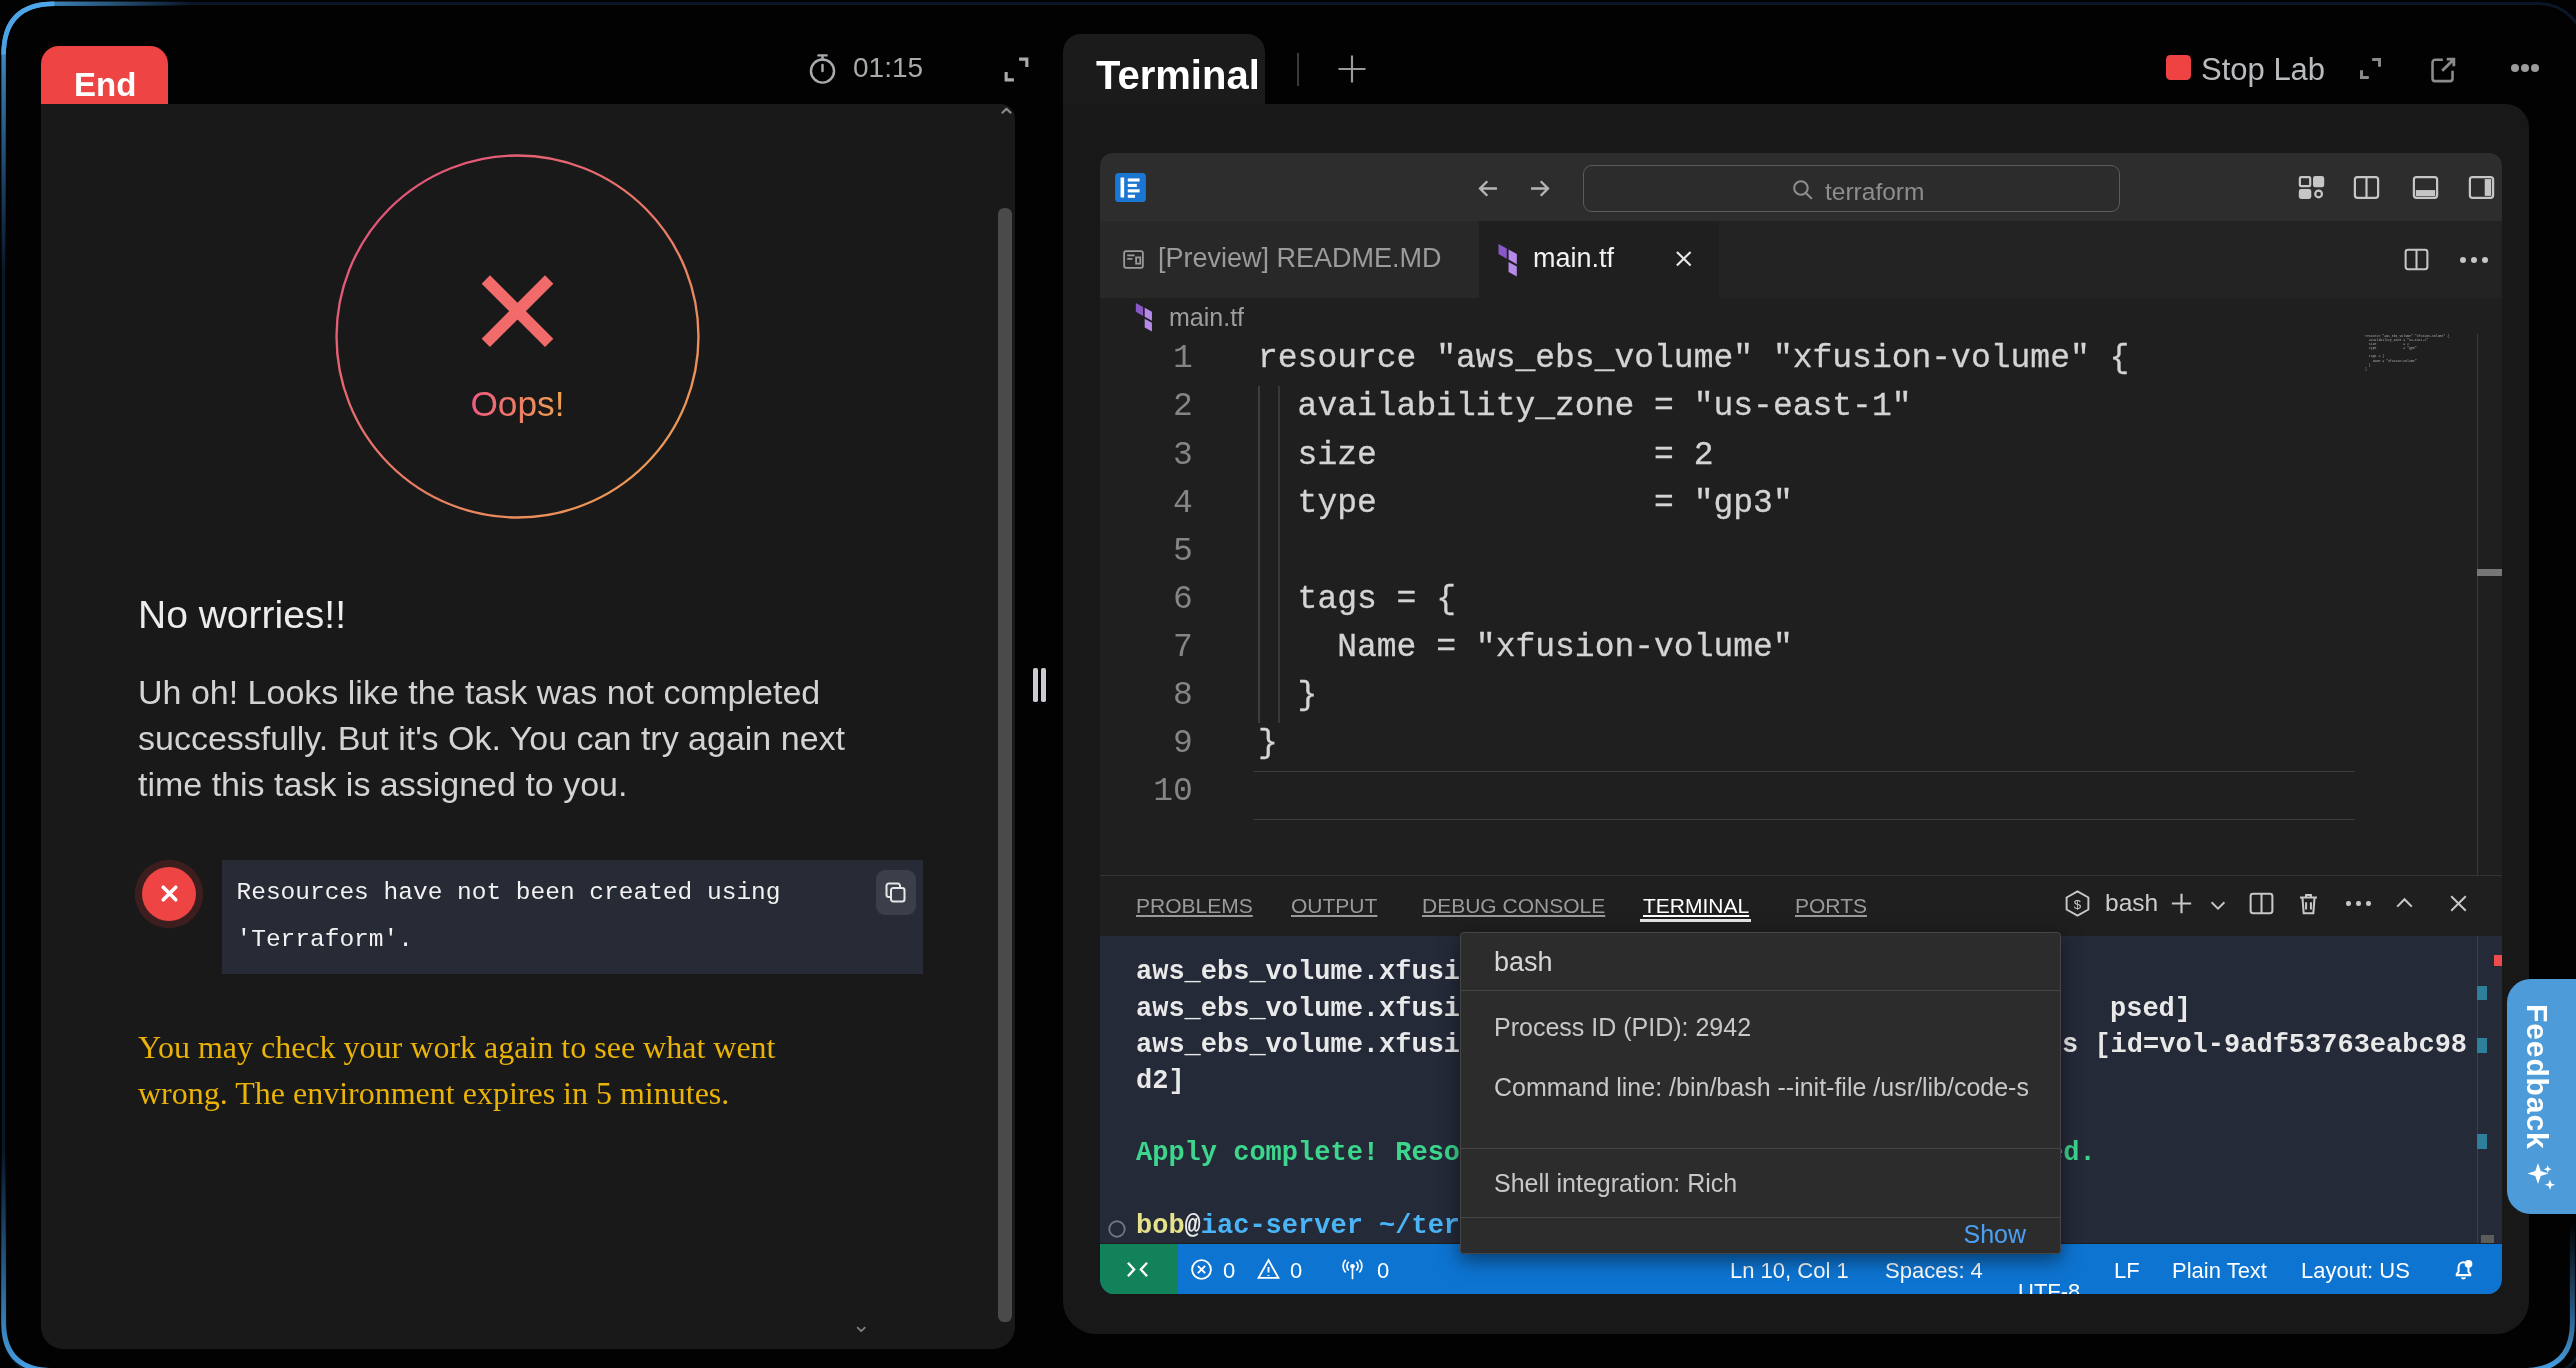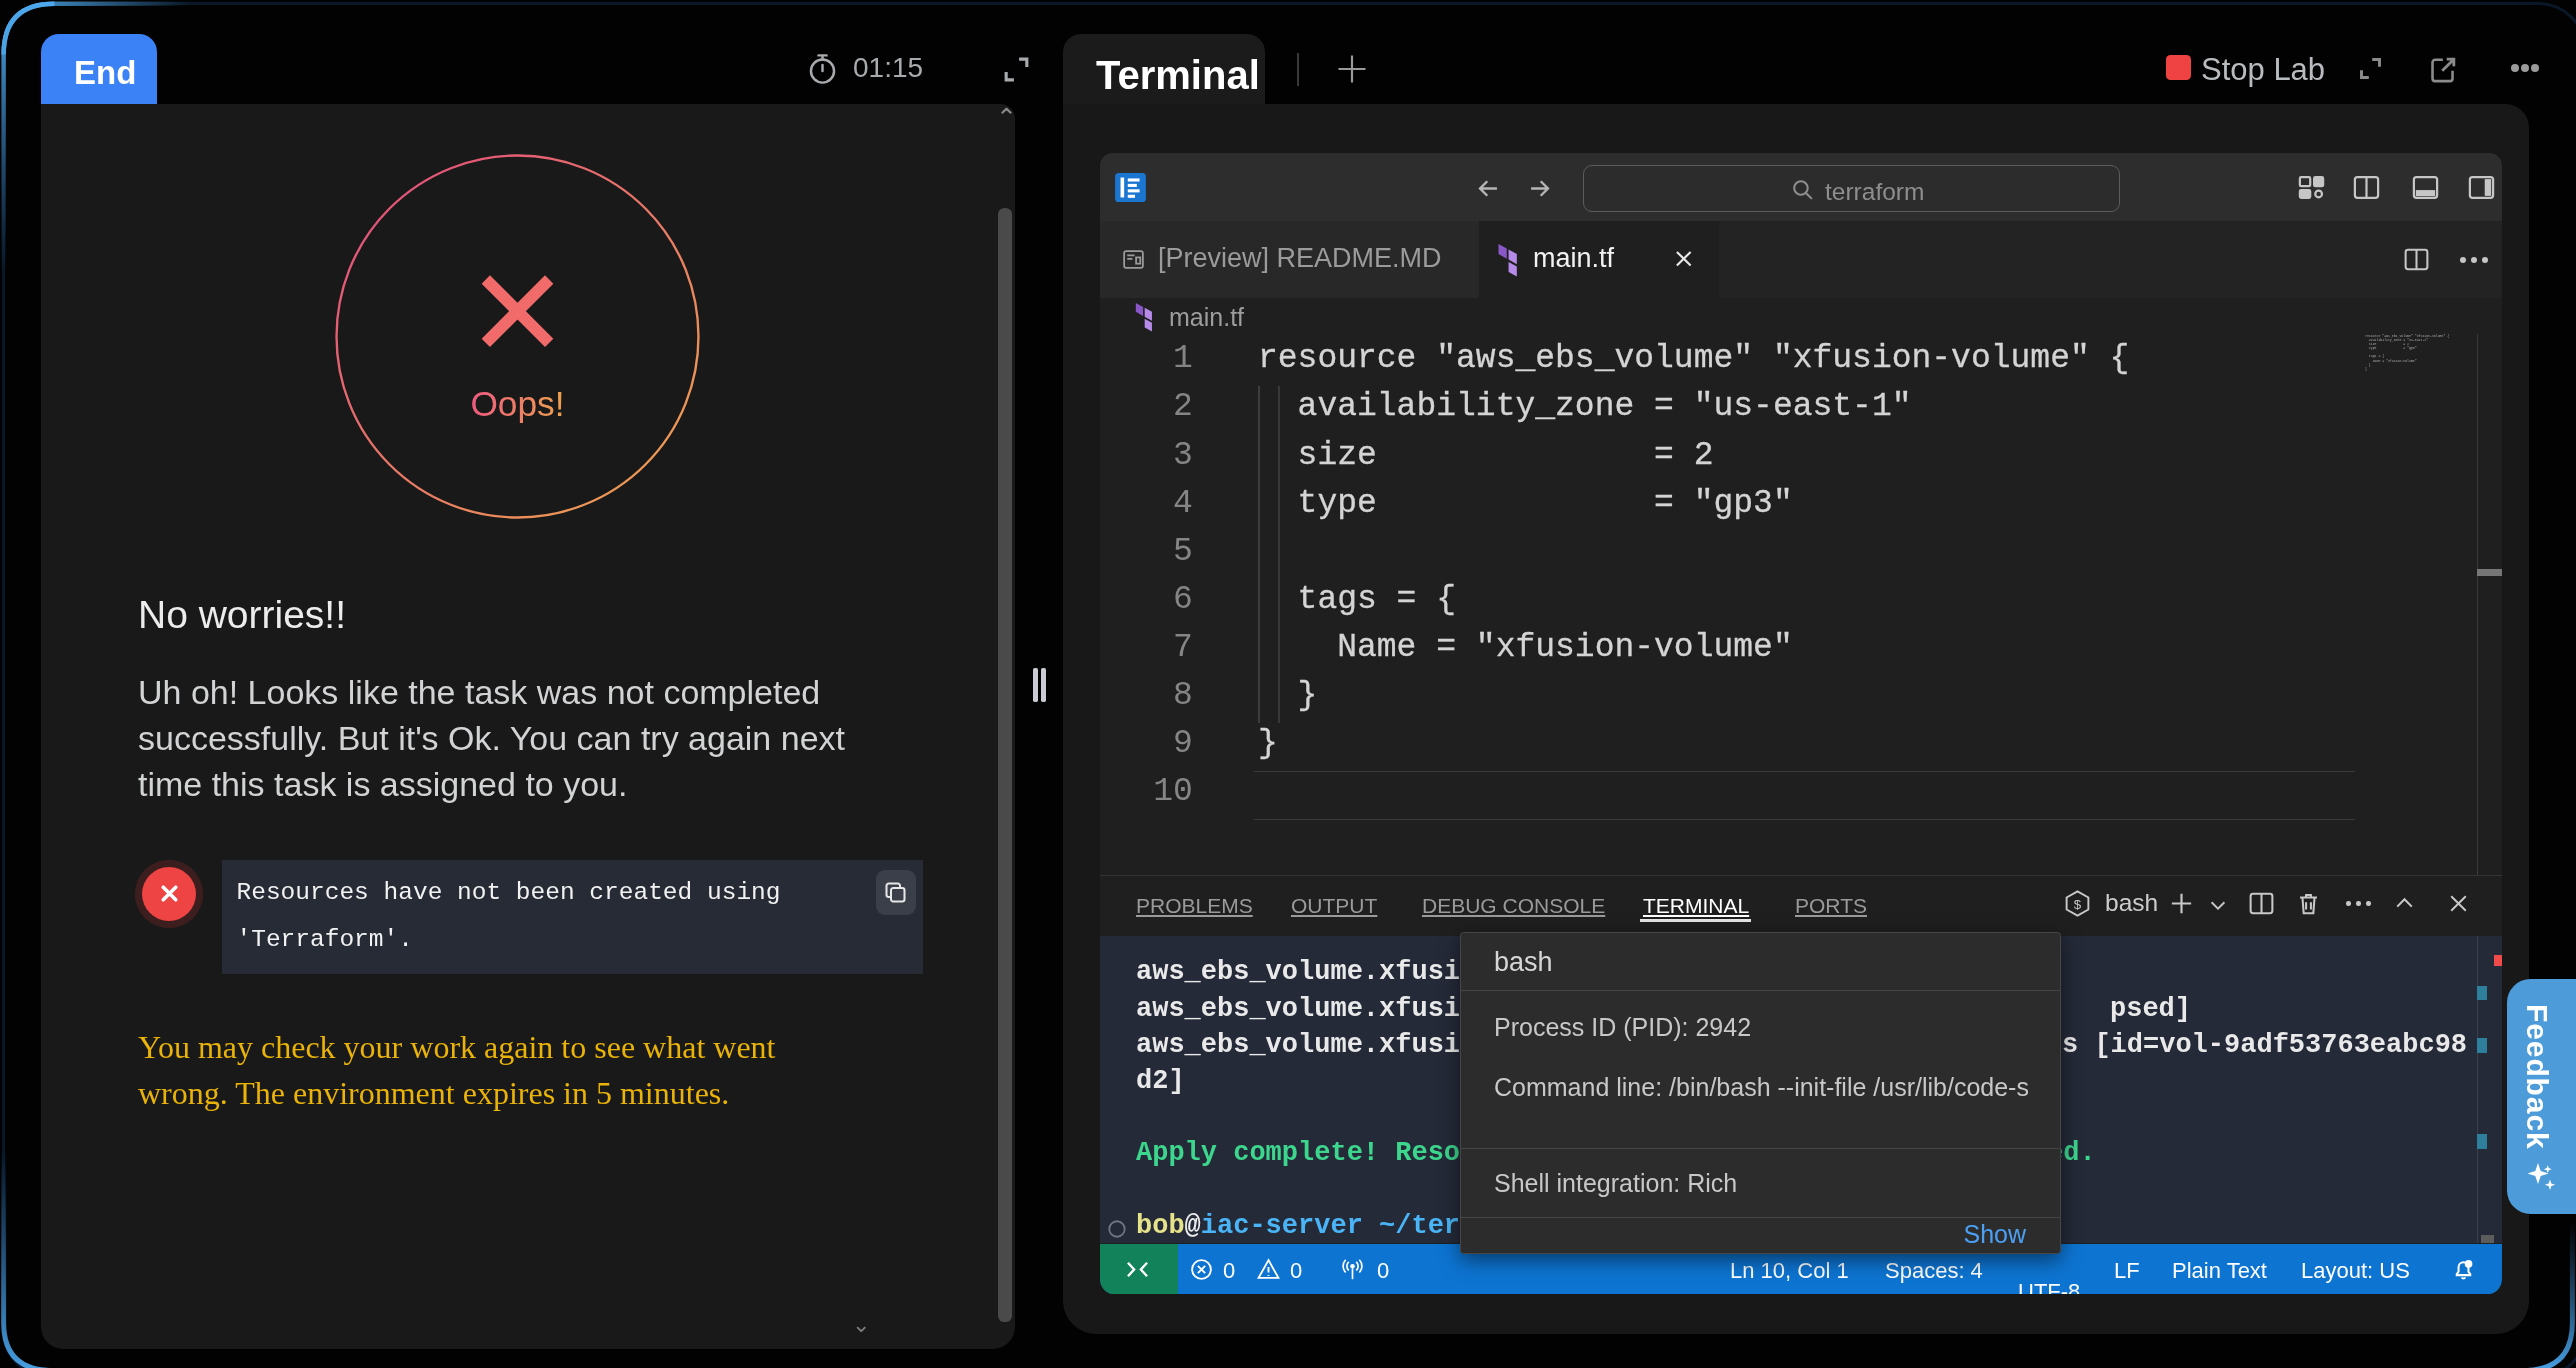--- a/index.html
+++ b/index.html
@@ -7,21 +7,21 @@
     font-family:"Liberation Sans", sans-serif; }
   .abs { position:absolute; }
   #stage { position:relative; width:2576px; height:1369px; background:#020202; }
   .mono { font-family:"Liberation Mono", monospace; }
 
   
   #vpborder { left:1.8px; top:1.8px; width:2585px; height:1377px; border:3.6px solid rgba(30,86,150,.26);
     border-radius:49px; }
 
   
-  #lp-tab { left:41px; top:34px; width:116px; height:71px; background:#3b82f6; border-radius:18px 18px 0 0; }
+  #lp-tab { left:41px; top:46px; width:127px; height:71px; background:#ef4444; border-radius:18px 18px 0 0; }
   #lp-tab span { position:absolute; left:33px; top:20px; font-size:33px; font-weight:700; color:#fff; }
   #lp { left:41px; top:104px; width:974px; height:1245px; background:#191919; border-radius:0 14.5px 22px 22px; }
 
   .ltop { color:#a8abae; }
 
   
   .h1 { position:absolute; left:138px; font-size:39px; font-weight:500; color:#ececec; }
   .para { position:absolute; left:138px; font-size:34px; line-height:46px; color:#d2d3d5; }
   .para2 { position:absolute; left:138px; font-size:32px; line-height:46px; color:#eab308;font-family:Liberation Serif, serif; }
 

